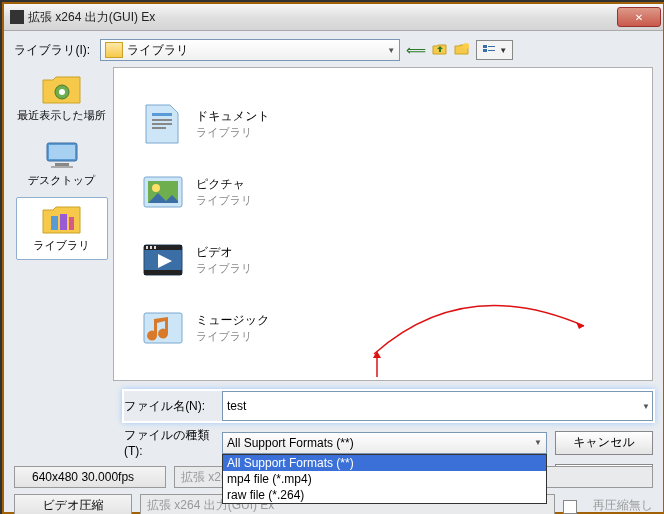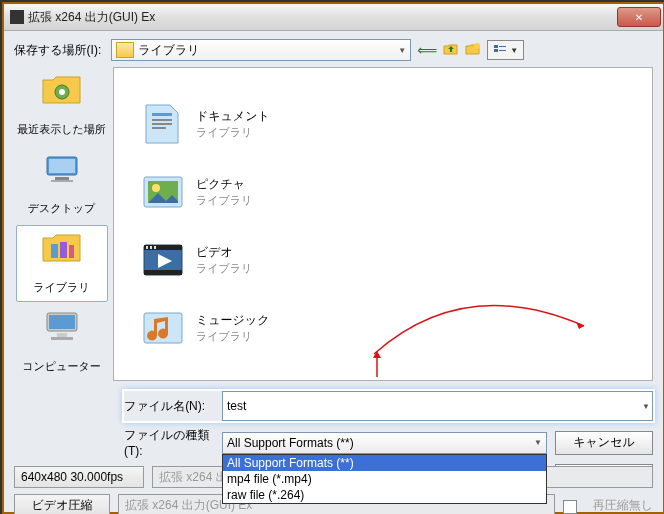--- a/index.html
+++ b/index.html
@@ -14,21 +14,21 @@
 .combo{flex:1;height:20px;border:1px solid #7a98b4;background:linear-gradient(to bottom,#fff,#f0f0f0);display:flex;align-items:center;padding:0 4px;max-width:290px}
 .combo-icon{width:16px;height:14px;background:linear-gradient(to bottom,#ffe9a8,#f7c94a);border:1px solid #c9a227;margin-right:4px}
 .combo-dd{margin-left:auto;font-size:8px;color:#555}
 .navicons{display:flex;gap:6px;align-items:center}
 .navicons span{font-size:14px;color:#2a7a2a}
 .navicons .up{color:#2a7a2a}
 .navicons .new{color:#c9a227}
 .navicons .view{color:#3a6ea5;border:1px solid #888;padding:0 5px;display:flex;align-items:center;gap:3px;height:18px;background:#f4f4f4}
 .main{display:flex;gap:4px}
 .sidebar{width:95px;display:flex;flex-direction:column;align-items:center;gap:2px}
-.sideitem{width:90px;padding:4px 0 6px 0;display:flex;flex-direction:column;align-items:center;gap:16px;border:1px solid transparent;border-radius:2px}
+.sideitem{width:90px;padding:4px 0 6px 0;display:flex;flex-direction:column;align-items:center;gap:2px;border:1px solid transparent;border-radius:2px}
 .sideitem.sel{background:#fff;border:1px solid #91b0d0}
 .side-icon{width:42px;height:34px}
 .sidelabel{font-size:11px;text-align:center}
 .files{flex:1;background:#fff;border:1px solid #b0b0b0;height:268px;padding:22px;display:flex;flex-wrap:wrap;align-content:flex-start;gap:0}
 .fileitem{width:240px;height:60px;display:flex;align-items:center;gap:10px;padding:4px}
 .file-icon{width:46px;height:46px}
 .filemeta .fn{font-size:12px}
 .filemeta .ft{color:#888;font-size:11px}
 .row{display:flex;align-items:center;gap:8px;margin-top:6px;margin-left:110px}
 .lbl{width:90px;text-align:left}
@@ -36,21 +36,21 @@
 .textfield .dd{position:absolute;right:2px;font-size:8px;color:#555}
 .dropdown{flex:1;position:relative}
 .dropdown-sel{height:20px;border:1px solid #7a98b4;background:linear-gradient(to bottom,#fff,#ebebeb);padding:0 4px;display:flex;align-items:center}
 .dropdown-sel .dd{margin-left:auto;font-size:8px;color:#555}
 .dropdown-list{position:absolute;left:0;right:0;top:22px;background:#fff;border:1px solid #333;z-index:10}
 .dropdown-list div{padding:1px 4px}
 .dropdown-list div.sel{background:#3a70d8;color:#fff}
 .btn{width:96px;height:22px;border:1px solid #888;background:linear-gradient(to bottom,#fff,#e4e4e4);display:flex;align-items:center;justify-content:center}
 .bottom{margin-top:68px;padding:0 10px}
 .bottom .brow{display:flex;align-items:center;gap:8px;margin-top:6px}
-.smallbox{border:1px solid #999;background:linear-gradient(to bottom,#f4f4f4,#e4e4e4);height:20px;display:flex;align-items:center;padding:0 6px}
+.smallbox{border:1px solid #999;background:linear-gradient(to bottom,#f4f4f4,#e4e4e4);height:20px;display:flex;align-items:center;padding:0 17px}
 .widebox{flex:1;border:1px solid #999;background:#e8eaec;height:20px;display:flex;align-items:center;padding:0 6px}
 .chk{display:flex;align-items:flex-end;gap:16px}
 .chk .box{width:12px;height:12px;border:1px solid #888;background:#fff}
 .disabled{color:#999}
 .redarrow{position:absolute;pointer-events:none}
 svg.icon{width:100%;height:100%}
 .highlight-save{box-shadow:0 0 0 2px #fff, 0 0 8px 3px #a0c8ff;border-radius:3px}
 .highlight-fn{box-shadow:0 0 0 2px #fff, 0 0 6px 2px #a0c8ff;border-radius:0}
 </style>
 </head>
@@ -58,21 +58,21 @@
 
 <div class="window">
   <div class="titlebar">
     <div class="titlebar-icon"></div>
     <div class="titlebar-text">拡張 x264 出力(GUI) Ex</div>
     <div class="title-close">✕</div>
   </div>
 
   <div class="body">
     <div class="toprow">
-      <span class="toprow-label">保存する場所(I):</span>
+      <span class="toprow-label">ライブラリ(I):</span>
       <div class="combo">
         <div class="combo-icon"></div>
         <span>ライブラリ</span>
         <span class="combo-dd">▼</span>
       </div>
       <div class="navicons">
         <span class="up">⟸</span>
         <span class="up"><svg class="icon" width="16" height="16" viewBox="0 0 16 16">
               <path fill="#f7c94a" stroke="#c9a227" d="M1 5h4l1-1h8v9H1z"></path>
               <path fill="#2a7a2a" d="M8 5l3 3h-2v3H7V8H5z"></path>
@@ -115,29 +115,20 @@
         </div>
         <div class="sideitem sel">
           <div class="side-icon"><svg class="icon" viewBox="0 0 42 34">
                 <path fill="#f7c94a" stroke="#c9a227" d="M2 8h10l3-3h24v26H2z"></path>
                 <rect x="10" y="14" width="7" height="14" fill="#5a9bd5"></rect>
                 <rect x="19" y="12" width="7" height="16" fill="#9a5ad5"></rect>
                 <rect x="28" y="15" width="5" height="13" fill="#d55a8a"></rect>
               </svg></div>
           <div class="sidelabel">ライブラリ</div>
         </div>
-        <div class="sideitem">
-          <div class="side-icon"><svg class="icon" viewBox="0 0 42 34">
-                <rect x="6" y="4" width="30" height="18" rx="2" fill="#ccc" stroke="#888"></rect>
-                <rect x="8" y="6" width="26" height="14" fill="#5a9bd5"></rect>
-                <rect x="16" y="24" width="10" height="4" fill="#ccc"></rect>
-                <rect x="10" y="28" width="22" height="3" fill="#aaa"></rect>
-              </svg></div>
-          <div class="sidelabel">コンピューター</div>
-        </div>
       </div>
 
       <div class="files">
         <div class="fileitem">
           <div class="file-icon"><svg class="icon" viewBox="0 0 46 46">
                 <path fill="#cde6f7" stroke="#7aa8d0" d="M6 4h24l8 8v30H6z"></path>
                 <rect x="12" y="12" width="20" height="3" fill="#5a9bd5"></rect>
                 <rect x="12" y="18" width="20" height="2" fill="#888"></rect>
                 <rect x="12" y="22" width="20" height="2" fill="#888"></rect>
                 <rect x="12" y="26" width="14" height="2" fill="#888"></rect>

